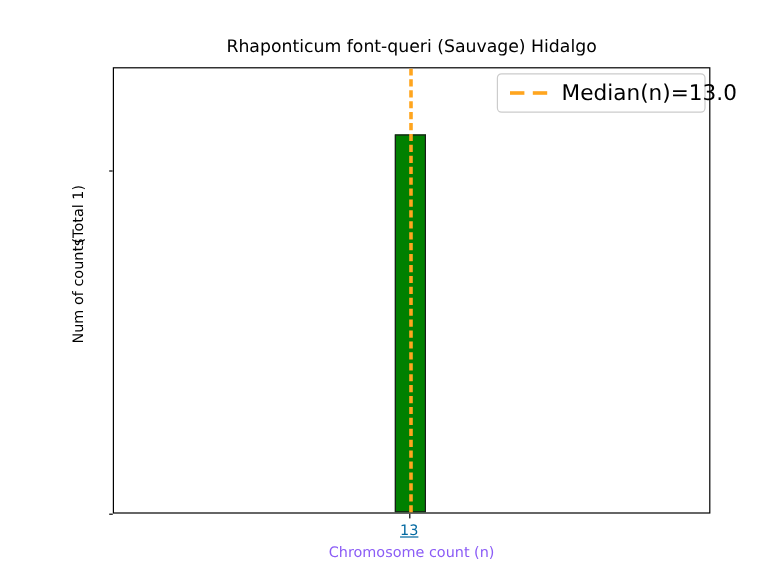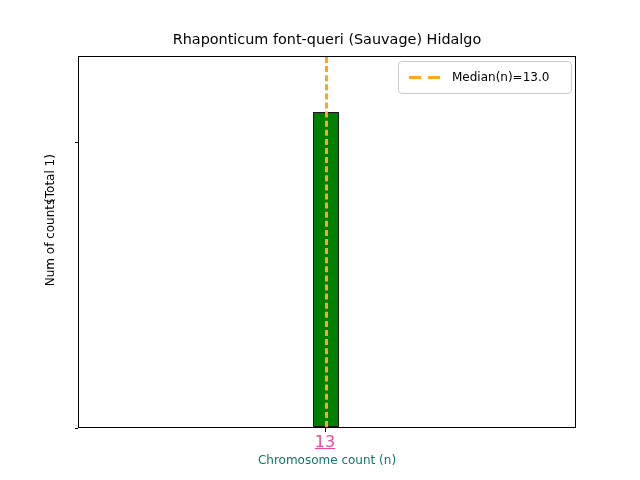--- a/index.html
+++ b/index.html
@@ -10,21 +10,21 @@
   body {
     width: 640px;
     height: 480px;
     position: relative;
     font-family: "DejaVu Sans", sans-serif;
     overflow: hidden;
   }
 
   #figure {
     position: absolute;
-    left: 0; top: 0;
+    left: 16px; top: 0;
     width: 513px;
     height: 480px;
     background: #ffffff;
   }
 
   
   #chart-title {
     position: absolute;
     left: 78px;
     top: 30px;
@@ -96,38 +96,38 @@
   .xtick-mark {
     position: absolute;
     top: 428px;
     width: 0;
     height: 3.5px;
     border-left: 1.1px solid #000000;
   }
   .xtick-label {
     position: absolute;
     top: 435px;
-    font-size: 16px;
-    color: #ec4899;
+    font-size: 12px;
+    color: #0369a1;
     line-height: 14px;
     text-align: center;
     white-space: nowrap;
     transform: translateX(-50%);
     text-decoration: underline;
   }
 
   
   #xlabel {
     position: absolute;
     top: 452px;
     left: 78px;
     width: 498px;
     text-align: center;
     font-size: 12px;
-    color: #0f766e;
+    color: #8b5cf6;
     line-height: 16px;
     white-space: nowrap;
   }
 
   .ylabel-line {
     position: absolute;
     transform-origin: 50% 50%;
     transform: rotate(-90deg);
     font-size: 12px;
     color: #000000;
@@ -173,21 +173,21 @@
   .legend-sample .dash {
     position: absolute;
     top: 7px;
     height: 0;
     border-top: 3px solid #ffa51e;
   }
   .legend-sample .dash.d1 { left: 1px;  width: 12px; }
   .legend-sample .dash.d2 { left: 20px; width: 12px; }
 
   .legend-texts {
-    font-size: 12px;
+    font-size: 18px;
     color: #000000;
     line-height: 17px;
     white-space: nowrap;
   }
   .legend-texts div { display: block; }
 </style>
 </head>
 <body>
 
 <div id="figure">

